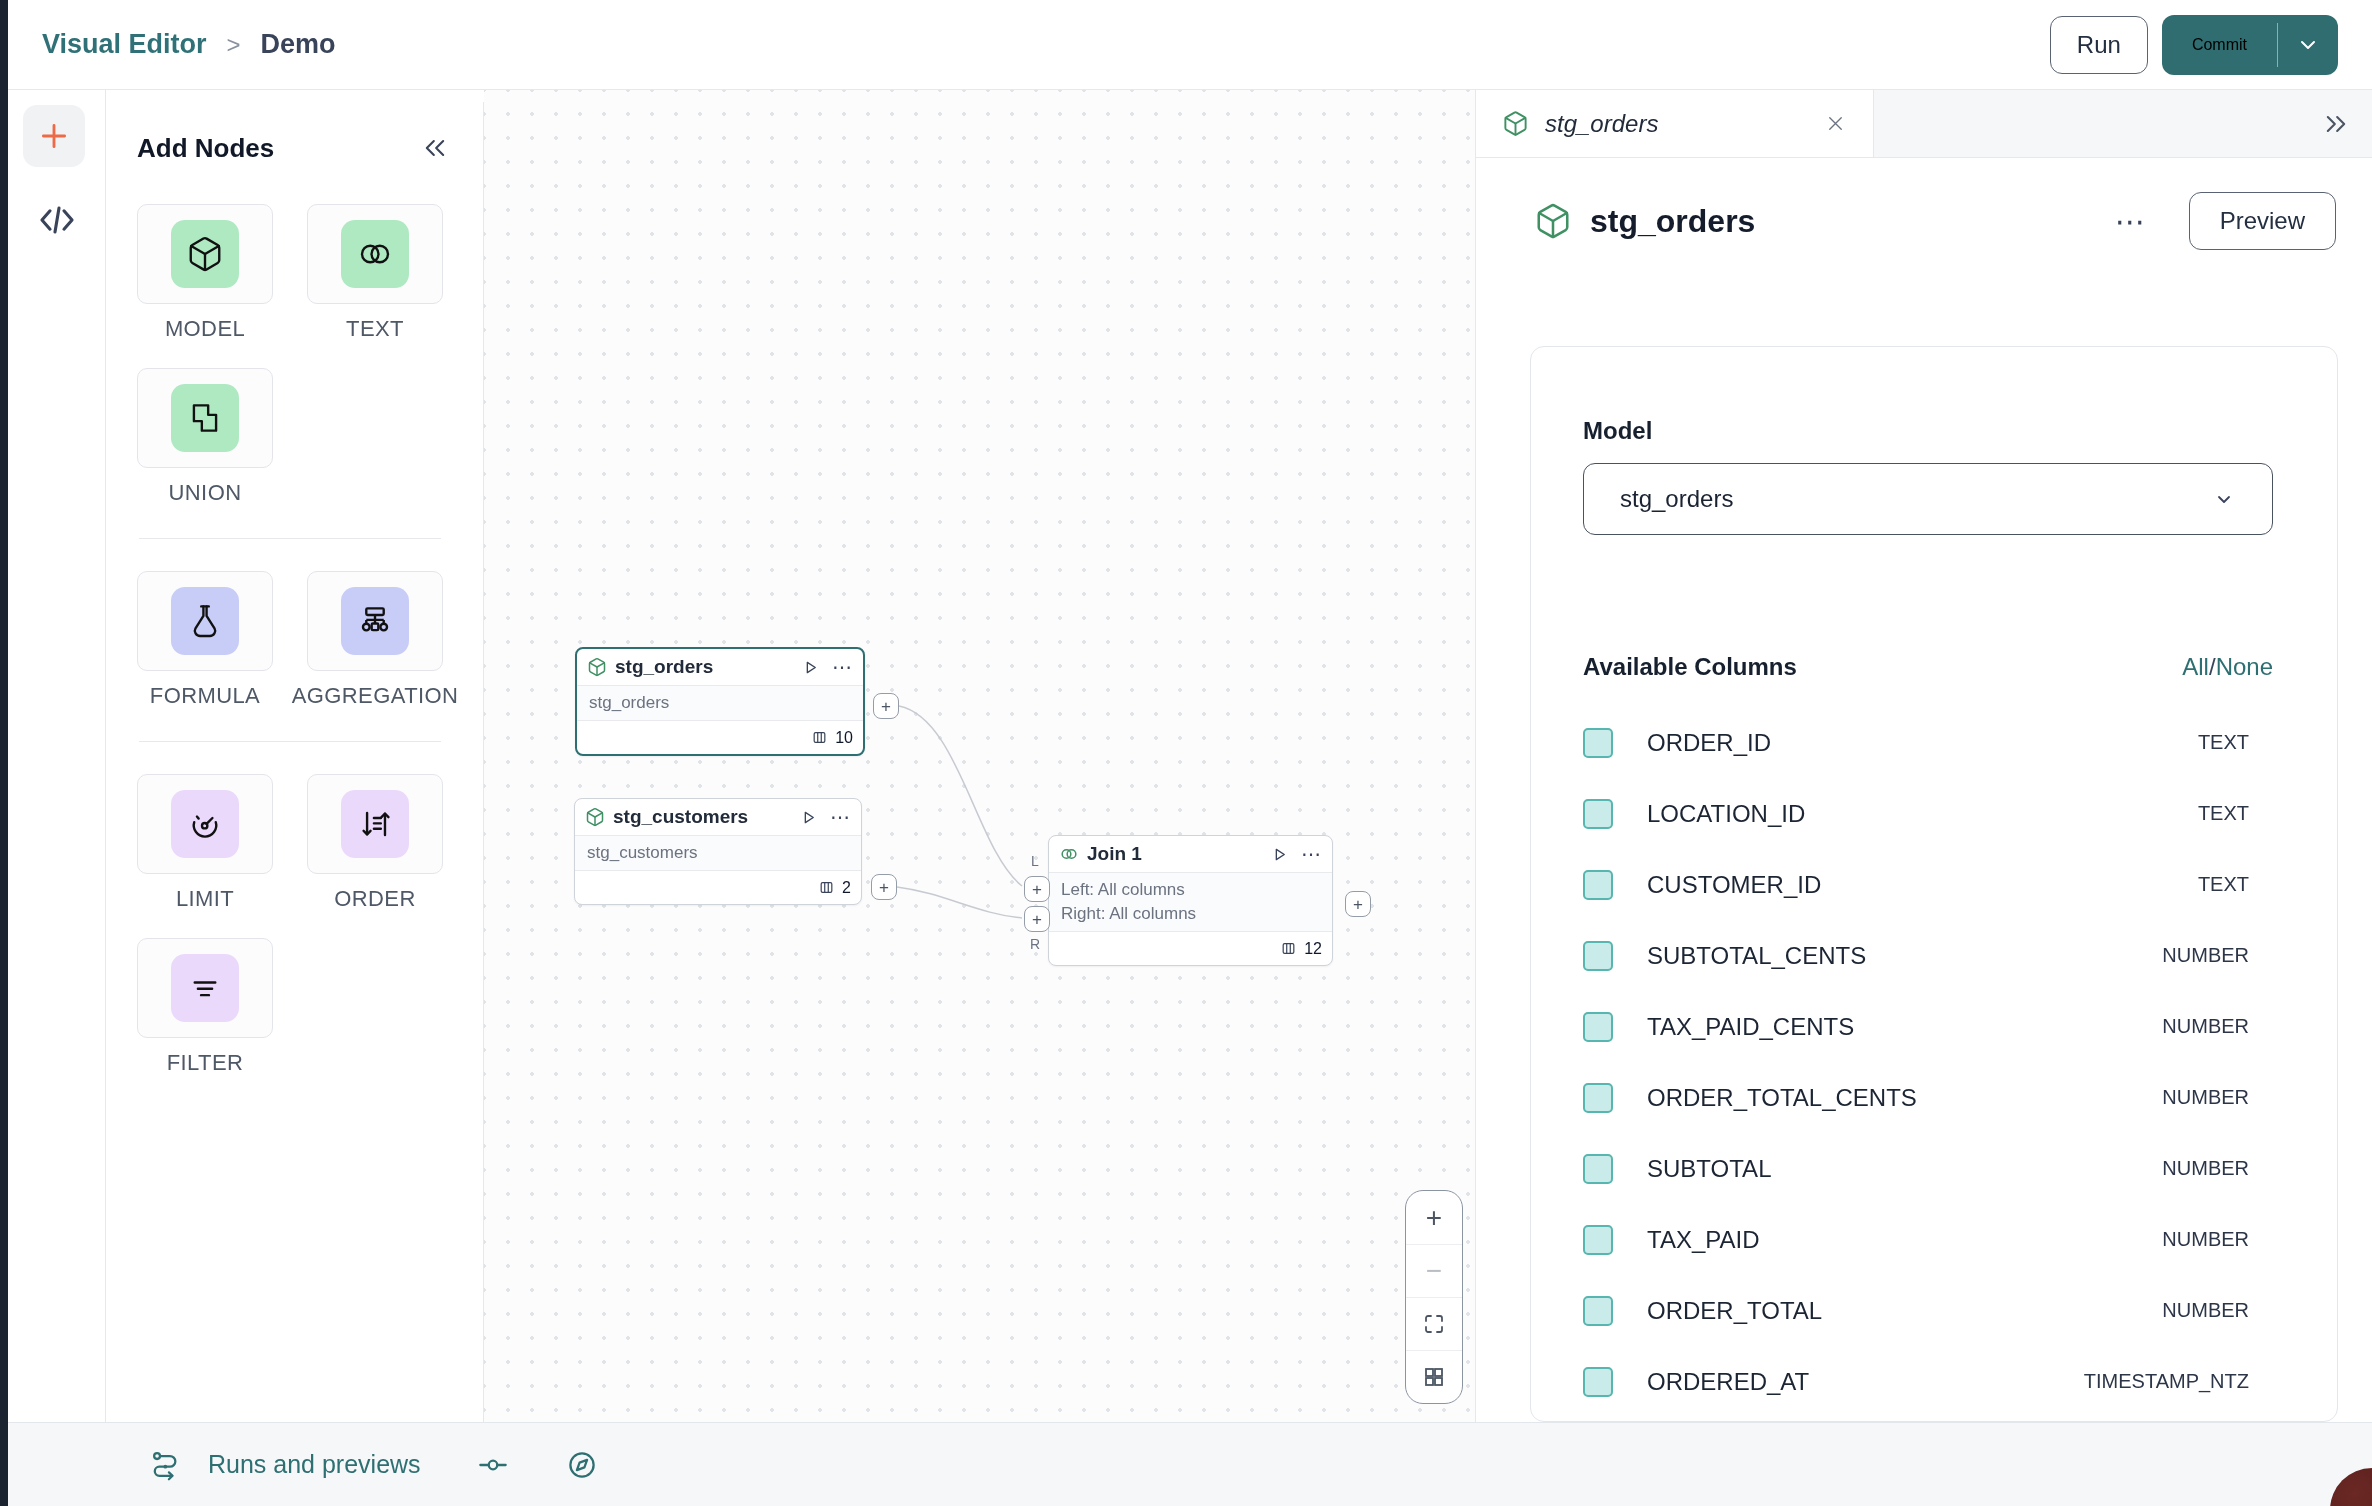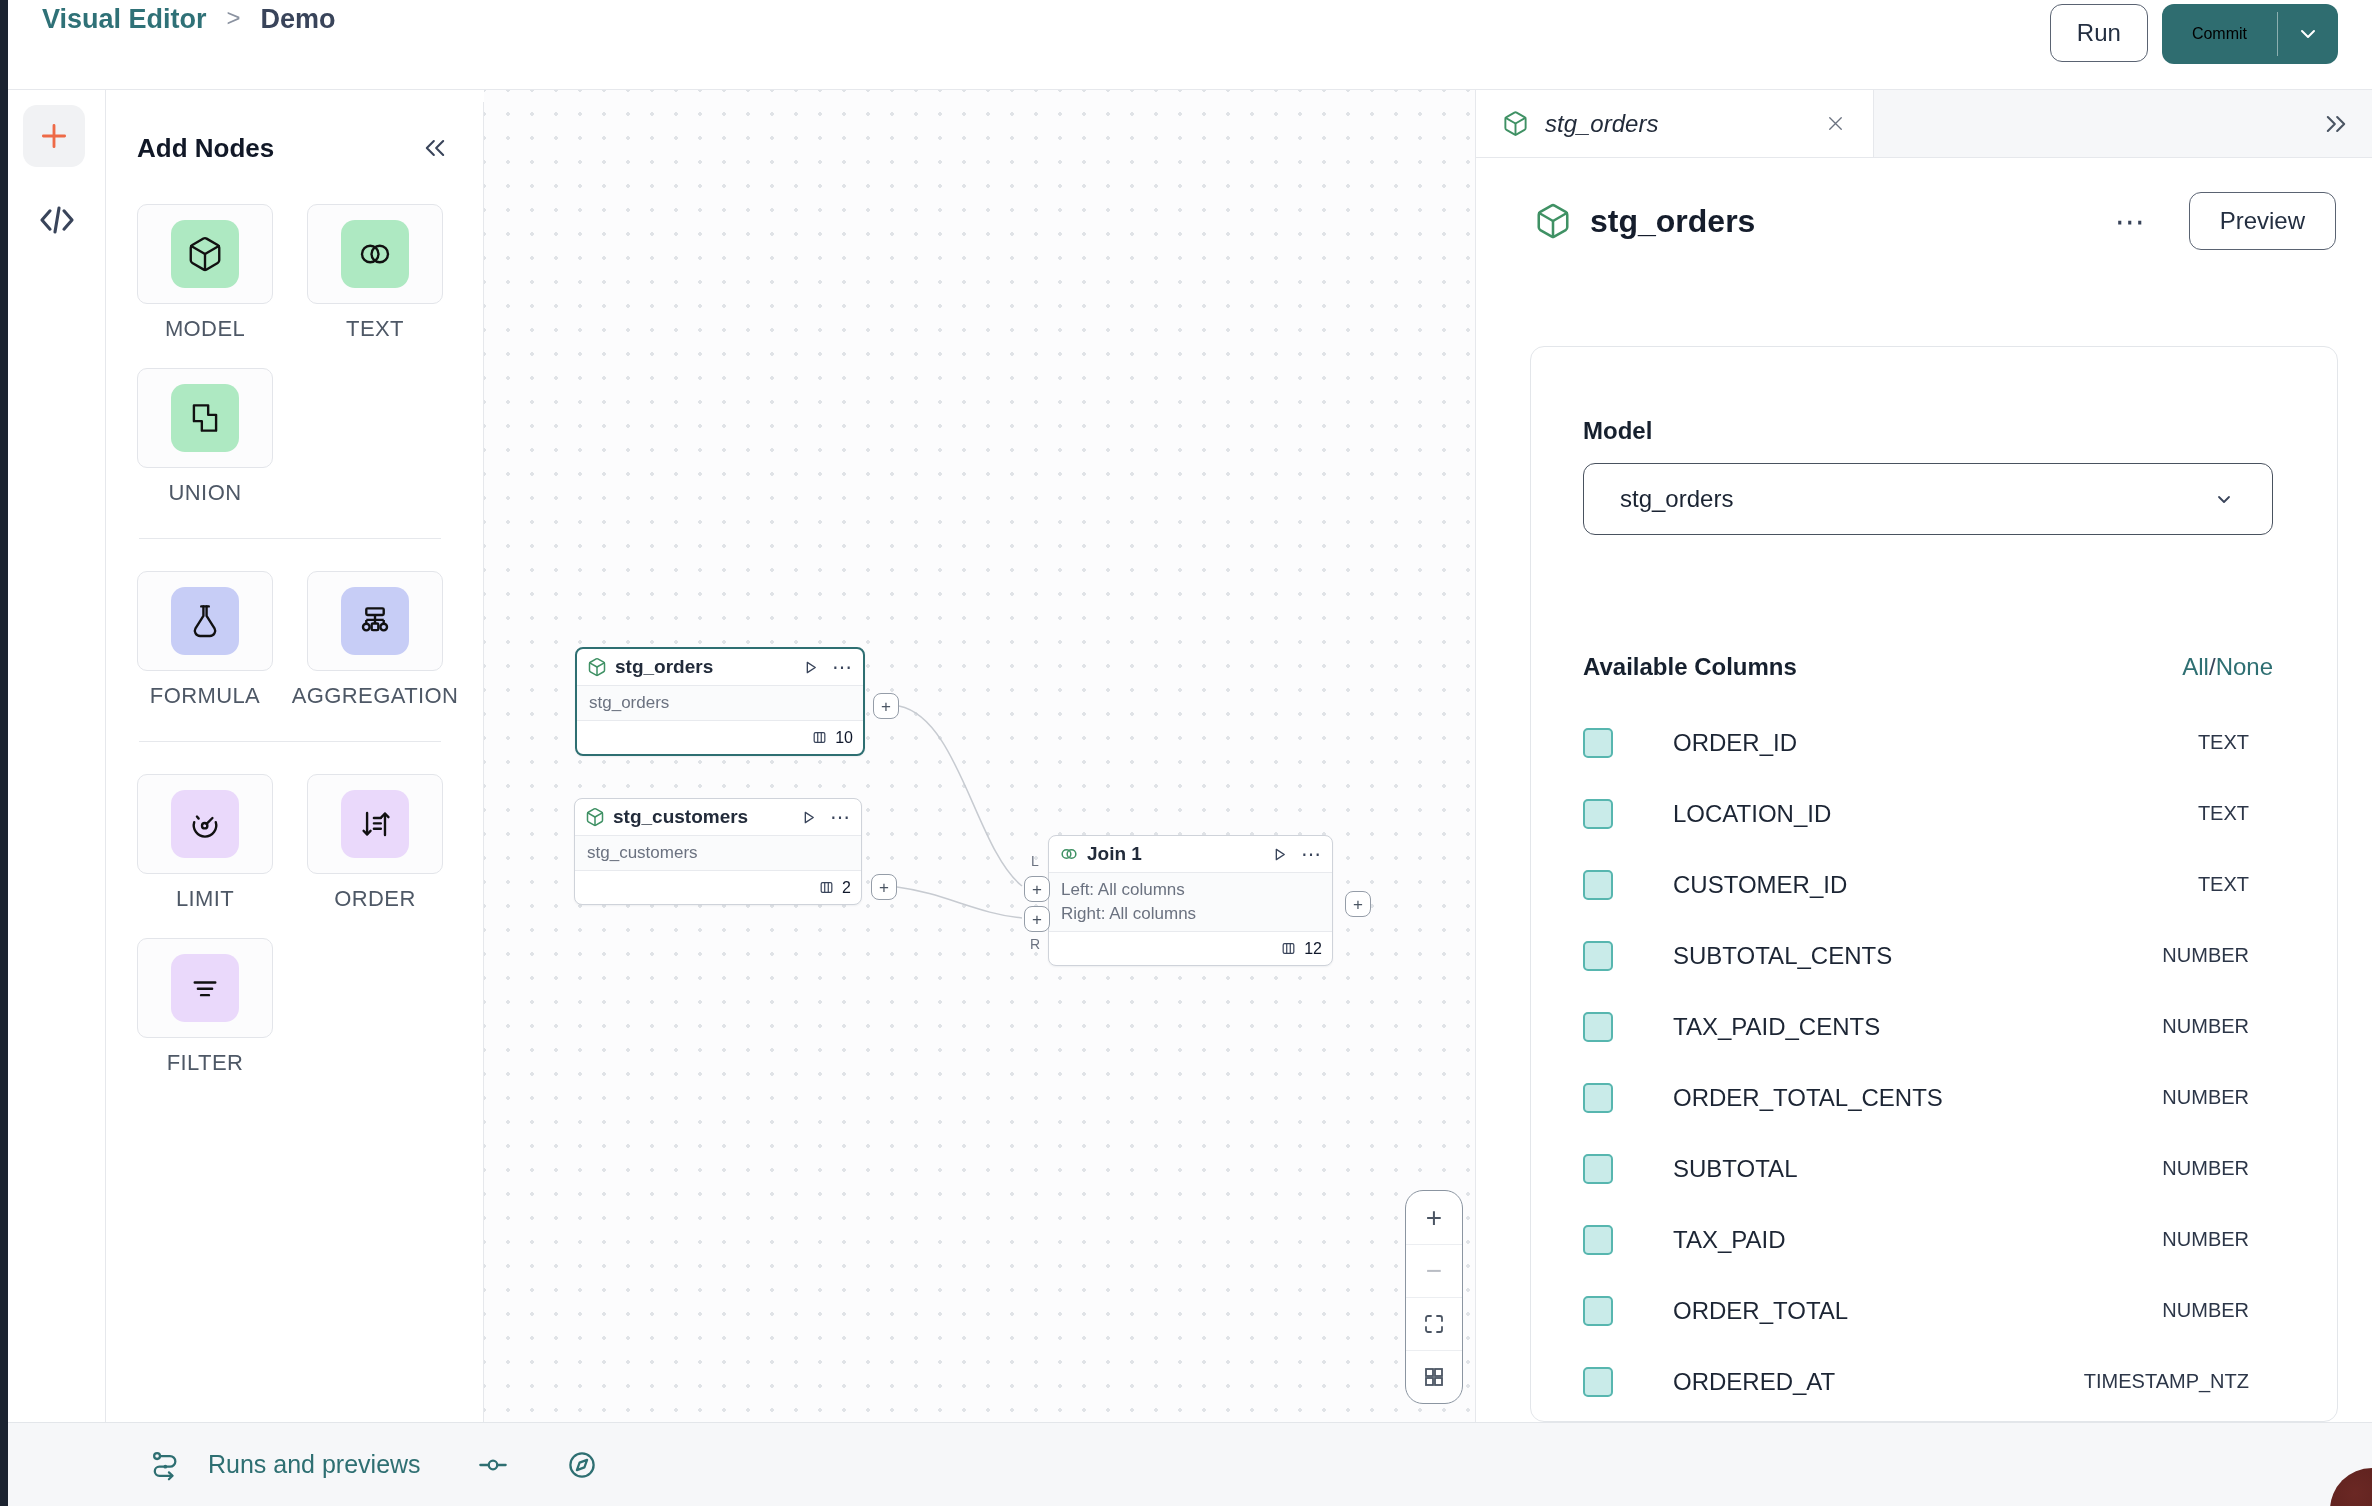--- a/index.html
+++ b/index.html
@@ -9,21 +9,21 @@
     font-family:"Liberation Sans", sans-serif; color:#222b3a;
   }
   svg { display:block; }
 
   
   .edge-strip { position:absolute; left:0; top:0; width:8px; height:1506px; background:#1b2330; }
 
   
   .topbar {
     position:absolute; left:8px; top:0; width:2364px; height:90px; background:#fff;
-    border-bottom:1px solid #e6e8ec; display:flex; padding:4px 34px;
+    border-bottom:1px solid #e6e8ec; display:flex; align-items:center; padding:12px 34px;
   }
   .crumb-root { font-size:27px; font-weight:700; color:#2f7177; cursor:pointer; }
   .crumb-sep  { font-size:24px; color:#8a92a0; margin:0 20px; }
   .crumb-cur  { font-size:27px; font-weight:700; color:#39445a; }
   .btn-run {
     margin-left:auto; margin-right:14px; height:58px; padding:0 26px; background:#fff;
     border:1.5px solid #5a6372; border-radius:12px; font-size:24px; color:#242f41;
     display:flex; align-items:center; cursor:pointer;
   }
   .commit-group { display:flex; height:60px; border-radius:12px; overflow:hidden; background:#2f6d70; cursor:pointer; }
@@ -126,21 +126,21 @@
     margin-top:18px; height:72px; border:1.5px solid #49525f; border-radius:12px;
     display:flex; align-items:center; justify-content:space-between; padding:0 36px;
     font-size:24px; color:#1a2332; cursor:pointer;
   }
   .cols-header { display:flex; align-items:baseline; margin-top:118px; }
   .cols-title { font-size:24px; font-weight:700; color:#16202e; }
   .cols-links { margin-left:auto; font-size:24px; display:flex; gap:0; }
   .link-teal { color:#2e6f72; cursor:pointer; }
   .link-sep { color:#39445a; }
   .cols-list { margin-top:26px; }
-  .col-row { height:71px; display:flex; align-items:center;gap:26px; }
+  .col-row { height:71px; display:flex; align-items:center; }
   .checkbox { width:30px; height:30px; border:2px solid #57b6af; background:#c9ebe9; border-radius:5px;
               margin-right:34px; cursor:pointer; flex:none; }
   .col-name { font-size:24px; color:#1c2534; }
   .col-type { margin-left:auto; padding-right:24px; font-size:20px; color:#2c3648; }
 
   
   .bottombar {
     position:absolute; left:8px; bottom:0; width:2364px; height:84px; background:#f6f7f9;
     border-top:1px solid #e3e6ea; display:flex; align-items:center; padding-left:142px;
   }

